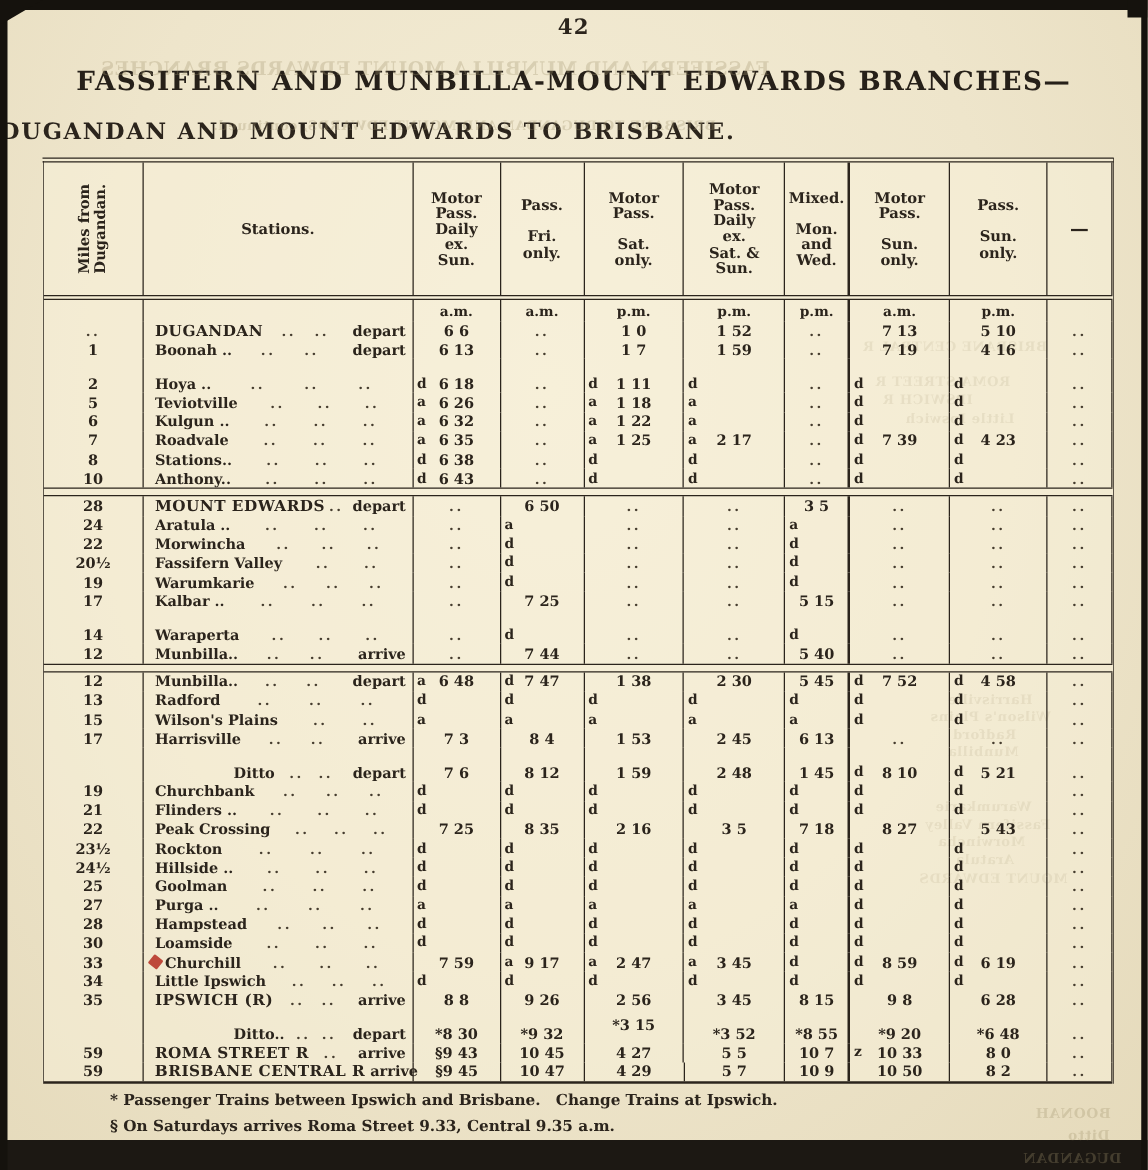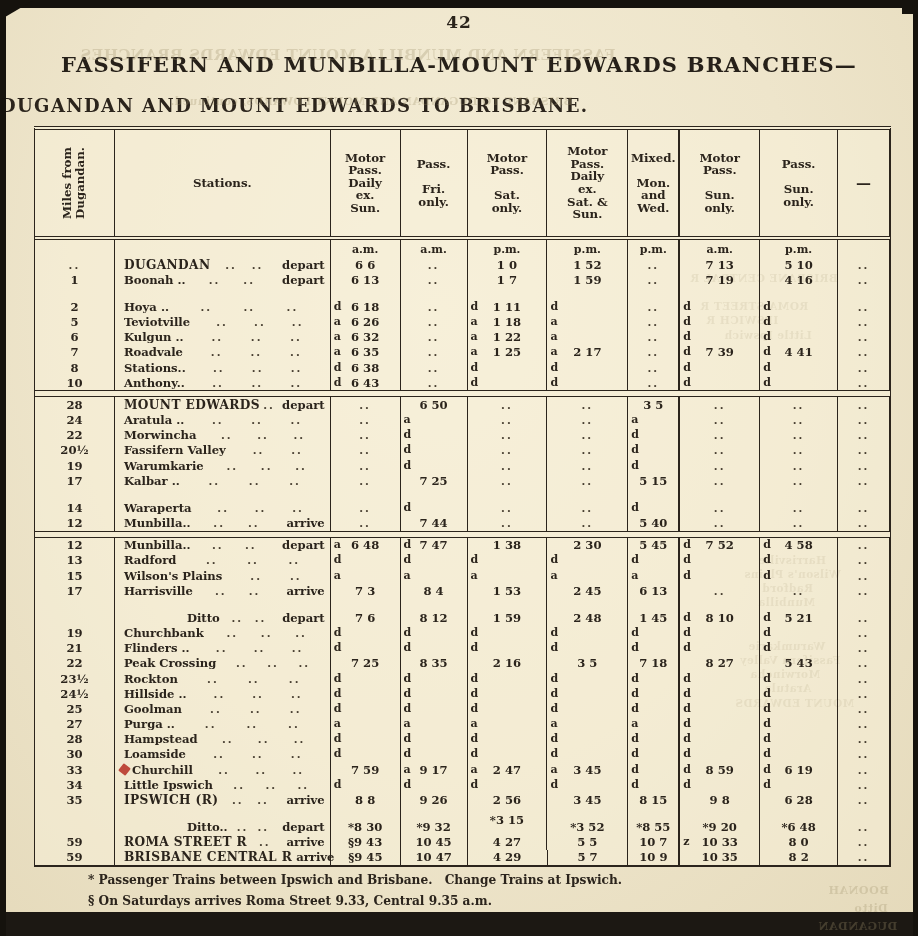--- a/index.html
+++ b/index.html
@@ -373,21 +373,21 @@
           </div>
           <div class="cell thickR" style="width: 52px;">
             <div class="tv dots">..</div>
           </div>
           <div class="cell" style="width: 80px;">
             <div class="pf">d</div>
             <div class="tv">7 39</div>
           </div>
           <div class="cell" style="width: 78px;">
             <div class="pf">d</div>
-            <div class="tv">4 41</div>
+            <div class="tv">4 23</div>
           </div>
           <div class="cell" style="width: 52px;">
             <div class="tv dots">..</div>
           </div>
         </div>
         <div class="r">
           <div class="cell cm">
             <div class="">8</div>
           </div>
           <div class="cell cs">
@@ -1494,21 +1494,21 @@
           <div class="cell" style="width: 80px;">
             <div class="tv">4 29</div>
           </div>
           <div class="cell" style="width: 81px;">
             <div class="tv">5 7</div>
           </div>
           <div class="cell thickR" style="width: 52px;">
             <div class="tv">10 9</div>
           </div>
           <div class="cell" style="width: 80px;">
-            <div class="tv">10 35</div>
+            <div class="tv">10 50</div>
           </div>
           <div class="cell" style="width: 78px;">
             <div class="tv">8 2</div>
           </div>
           <div class="cell" style="width: 52px;">
             <div class="tv dots">..</div>
           </div>
         </div>
       </div>
     </div>

